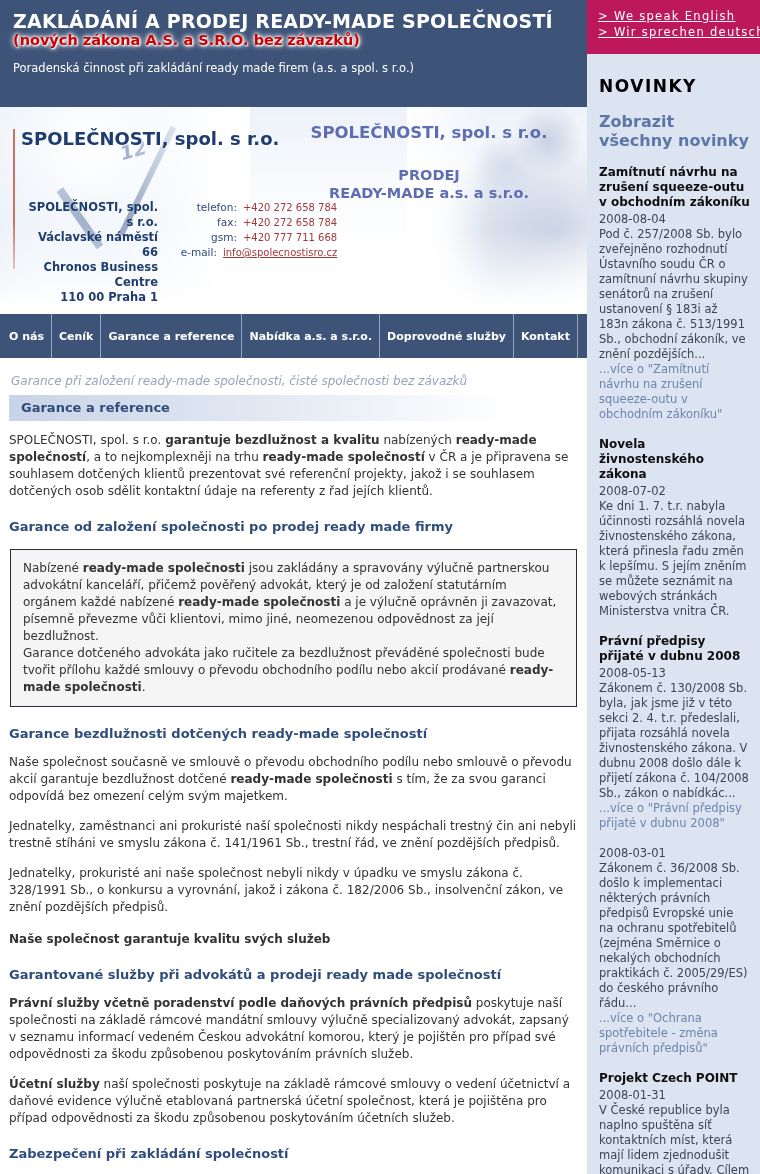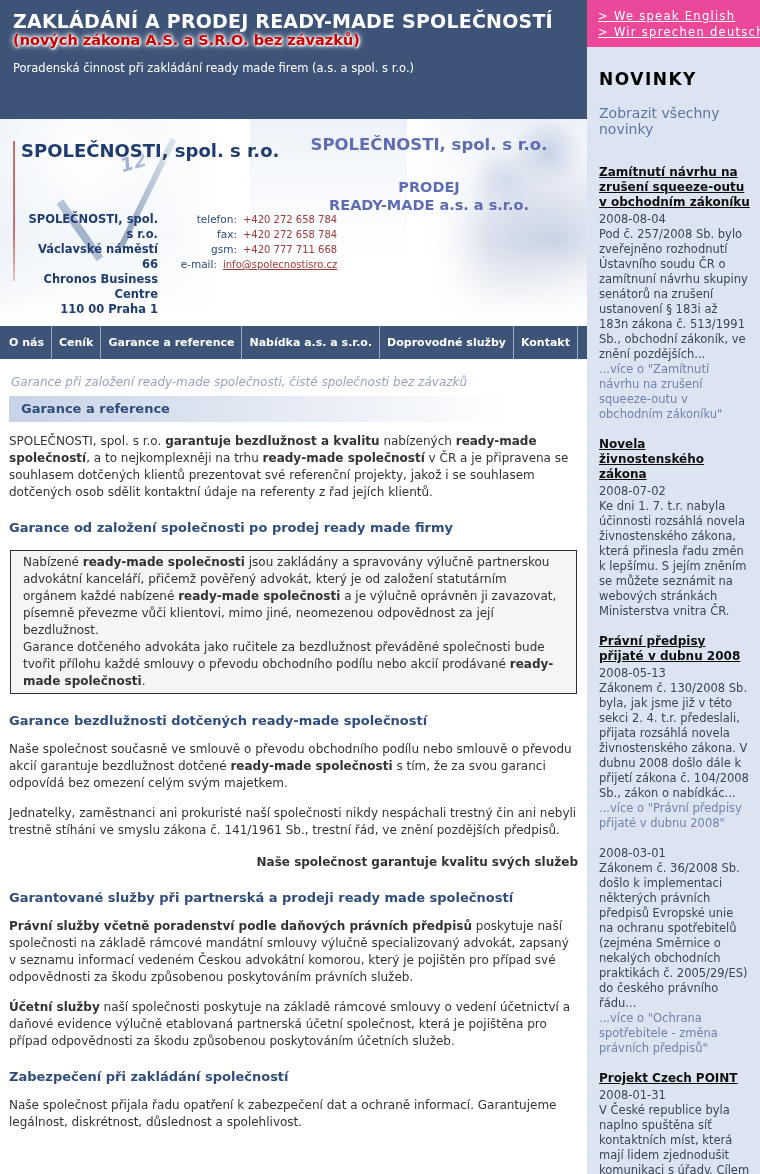--- a/index.html
+++ b/index.html
@@ -2,21 +2,21 @@
 <html lang="cs"><head>
 <meta charset="utf-8">
 <style>
   html,body { margin:0; padding:0; background:#fff; }
   body { width:760px; font-family:"DejaVu Sans","Liberation Sans",sans-serif; color:#333; }
   .columns { display:flex; width:760px; min-height:1116px; }
   .left-col { width:587px; background:#fff; }
   .right-col { width:173px; background:#fff; display:flex; flex-direction:column; }
 
   
-  .header { background:#3E5378; height:119px; box-sizing:border-box; padding:11px 0 0 13px; }
+  .header { background:#3E5378; height:107px; box-sizing:border-box; padding:11px 0 0 13px; }
   .header h1 { margin:0; color:#fff; font-size:19px; line-height:21px; font-weight:bold; letter-spacing:.2px; }
   .header .red-sub { color:#cc0000; font-weight:bold; font-size:14.5px; line-height:17px;
       text-shadow:0 0 3px #fff,0 0 5px #fff,0 0 7px #fff,1px 1px 2px #fff; }
   .header .tagline { color:#fff; font-size:11.5px; margin-top:12px; }
 
   
   .banner { position:relative; height:207px; overflow:hidden;
       background:linear-gradient(180deg,#edf2f9 0%,#f8fafd 35%,#ffffff 70%); }
   .clock-wrap { position:absolute; left:0; top:0; width:250px; height:205px; overflow:hidden; }
   .clock-face { position:absolute; left:-60px; top:-95px; width:310px; height:310px; border-radius:50%;
@@ -49,44 +49,44 @@
   .promo .l3 { font-size:14.5px; line-height:18px; }
   .contact-block { position:absolute; left:26px; bottom:9px; display:flex; }
   .addr { width:132px; text-align:right; color:#1E3C6E; font-weight:bold; font-size:11.5px; line-height:15px; }
   .contact-rows { margin-left:13px; }
   .contact-row { display:flex; line-height:15px;justify-content:flex-end; }
   .contact-row .lbl { width:46px; text-align:right; color:#2C4A7C; font-size:10.5px; }
   .contact-row .val { margin-left:6px; color:#A03A3A; font-size:10px; }
   a.val-link { color:#A03A3A; text-decoration:underline; cursor:pointer; }
 
   
-  .nav { background:#3E5378; height:33px; display:flex; align-items:stretch; overflow:hidden; }
+  .nav { background:#3E5378; height:44px; display:flex; align-items:stretch; overflow:hidden; }
   .nav-item { color:#fff; font-weight:bold; font-size:11px; padding:0 7px; display:flex; align-items:center;
       border-right:1px solid #97A3BF; white-space:nowrap; cursor:pointer; }
   .nav-item:first-child { padding-left:9px; }
 
   
   .content { padding:8px 9px 0 9px; font-size:12px; line-height:17px; color:#333; }
   .breadcrumb { font-style:italic; color:#97A3BC; font-size:12px; margin:7px 0 5px 2px; }
   .page-title-bar { background:linear-gradient(90deg,#C7D3E7 0%,#E9EEF6 55%,#ffffff 88%);
       font-weight:bold; color:#2F4D7C; font-size:13px; padding:4px 0 5px 12px; margin-bottom:11px; }
   .para { margin:0 0 13px 0; }
   h2.section { color:#2F4D7C; font-size:13px; font-weight:bold; margin:17px 0 10px 0; line-height:20px; }
-  .box { border:1px solid #2b2b3a; background:#f5f5f5; padding:3px 12px; margin:12px 1px 14px 1px; line-height:17px; }
-  .center-note { text-align:right; font-weight:bold; margin:15px 0 14px; }
-
-  
-  .lang-box { background:#ec4899; height:47px; box-sizing:border-box; padding:8px 13px 0 11px; }
+  .box { border:1px solid #2b2b3a; background:#f5f5f5; padding:10px 12px; margin:12px 1px 14px 1px; line-height:17px; }
+  .center-note { text-align:left; font-weight:bold; margin:15px 0 14px; }
+
+  
+  .lang-box { background:#be185d; height:54px; box-sizing:border-box; padding:8px 13px 0 11px; }
   .lang-link { display:block; color:#fff; font-size:11.5px; letter-spacing:1.3px; text-decoration:underline;
       line-height:16px; cursor:pointer; white-space:nowrap; }
   .news { background:#DCE3F1; padding:14px 10px 16px 12px; }
   .news-heading { font-size:17px; font-weight:bold; color:#000; letter-spacing:1.5px; margin:8px 0 16px; }
-  .show-all { color:#5C77A5; font-size:14px; display:block; margin-bottom:28px; cursor:pointer; text-decoration:none; }
+  .show-all { color:#5C77A5; font-size:16px; display:block; margin-bottom:15px; cursor:pointer; text-decoration:none;font-weight:bold; }
   .news-item { margin-bottom:15px; }
-  .news-item h4 { margin:0 0 2px 0; font-size:12px; color:#0f0f0f; line-height:15px;text-decoration:underline; }
+  .news-item h4 { margin:0 0 2px 0; font-size:12px; color:#0f0f0f; line-height:15px; }
   .news-date { color:#3D4656; font-size:11.5px; line-height:15px; }
   .news-text { color:#3D4656; font-size:11.5px; line-height:15px; }
   .news-more { display:block; color:#6E85AD; font-size:11.5px; line-height:15px; cursor:pointer; text-decoration:none; }
 </style>
 </head>
 <body>
 
 <div class="columns">
 
   <div class="left-col">
@@ -160,24 +160,25 @@
 
       <p class="para"><span>SPOLEČNOSTI, spol. s r.o. </span><b>garantuje bezdlužnost a kvalitu</b><span> nabízených </span><b>ready-made společností</b><span>, a to nejkomplexněji na trhu </span><b>ready-made společností</b><span> v ČR a je připravena se souhlasem dotčených klientů prezentovat své referenční projekty, jakož i se souhlasem dotčených osob sdělit kontaktní údaje na referenty z řad jejích klientů.</span></p>
 
       <h2 class="section">Garance od založení společnosti po prodej ready made firmy</h2>
 
       <div class="box"><span>Nabízené </span><b>ready-made společnosti</b><span> jsou zakládány a spravovány výlučně partnerskou advokátní kanceláří, přičemž pověřený advokát, který je od založení statutárním orgánem každé nabízené </span><b>ready-made společnosti</b><span> a je výlučně oprávněn ji zavazovat, písemně převezme vůči klientovi, mimo jiné, neomezenou odpovědnost za její bezdlužnost.</span><br><span>Garance dotčeného advokáta jako ručitele za bezdlužnost převáděné společnosti bude tvořit přílohu každé smlouvy o převodu obchodního podílu nebo akcií prodávané </span><b>ready-made společnosti</b><span>.</span></div>
 
       <h2 class="section">Garance bezdlužnosti dotčených ready-made společností</h2>
       <p class="para"><span>Naše společnost současně ve smlouvě o převodu obchodního podílu nebo smlouvě o převodu akcií garantuje bezdlužnost dotčené </span><b>ready-made společnosti</b><span> s tím, že za svou garanci odpovídá bez omezení celým svým majetkem.</span></p>
       <p class="para">Jednatelky, zaměstnanci ani prokuristé naší společnosti nikdy nespáchali trestný čin ani nebyli trestně stíháni ve smyslu zákona č. 141/1961 Sb., trestní řád, ve znění pozdějších předpisů.</p>
+      <p class="para">Jednatelky, prokuristé ani naše společnost nebyli nikdy v úpadku ve smyslu zákona č. 328/1991 Sb., o konkursu a vyrovnání, jakož i zákona č. 182/2006 Sb., insolvenční zákon, ve znění pozdějších předpisů.</p>
 
       <div class="center-note">Naše společnost garantuje kvalitu svých služeb</div>
 
-      <h2 class="section">Garantované služby při partnerská a prodeji ready made společností</h2>
+      <h2 class="section">Garantované služby při advokátů a prodeji ready made společností</h2>
       <p class="para"><b>Právní služby včetně poradenství podle daňových právních předpisů</b><span> poskytuje naší společnosti na základě rámcové mandátní smlouvy výlučně specializovaný advokát, zapsaný v seznamu informací vedeném Českou advokátní komorou, který je pojištěn pro případ své odpovědnosti za škodu způsobenou poskytováním právních služeb.</span></p>
       <p class="para"><b>Účetní služby</b><span> naší společnosti poskytuje na základě rámcové smlouvy o vedení účetnictví a daňové evidence výlučně etablovaná partnerská účetní společnost, která je pojištěna pro případ odpovědnosti za škodu způsobenou poskytováním účetních služeb.</span></p>
 
       <h2 class="section">Zabezpečení při zakládání společností</h2>
       <p class="para">Naše společnost přijala řadu opatření k zabezpečení dat a ochraně informací. Garantujeme legálnost, diskrétnost, důslednost a spolehlivost.</p>
 
     </div>
   </div>
 
   <div class="right-col">

